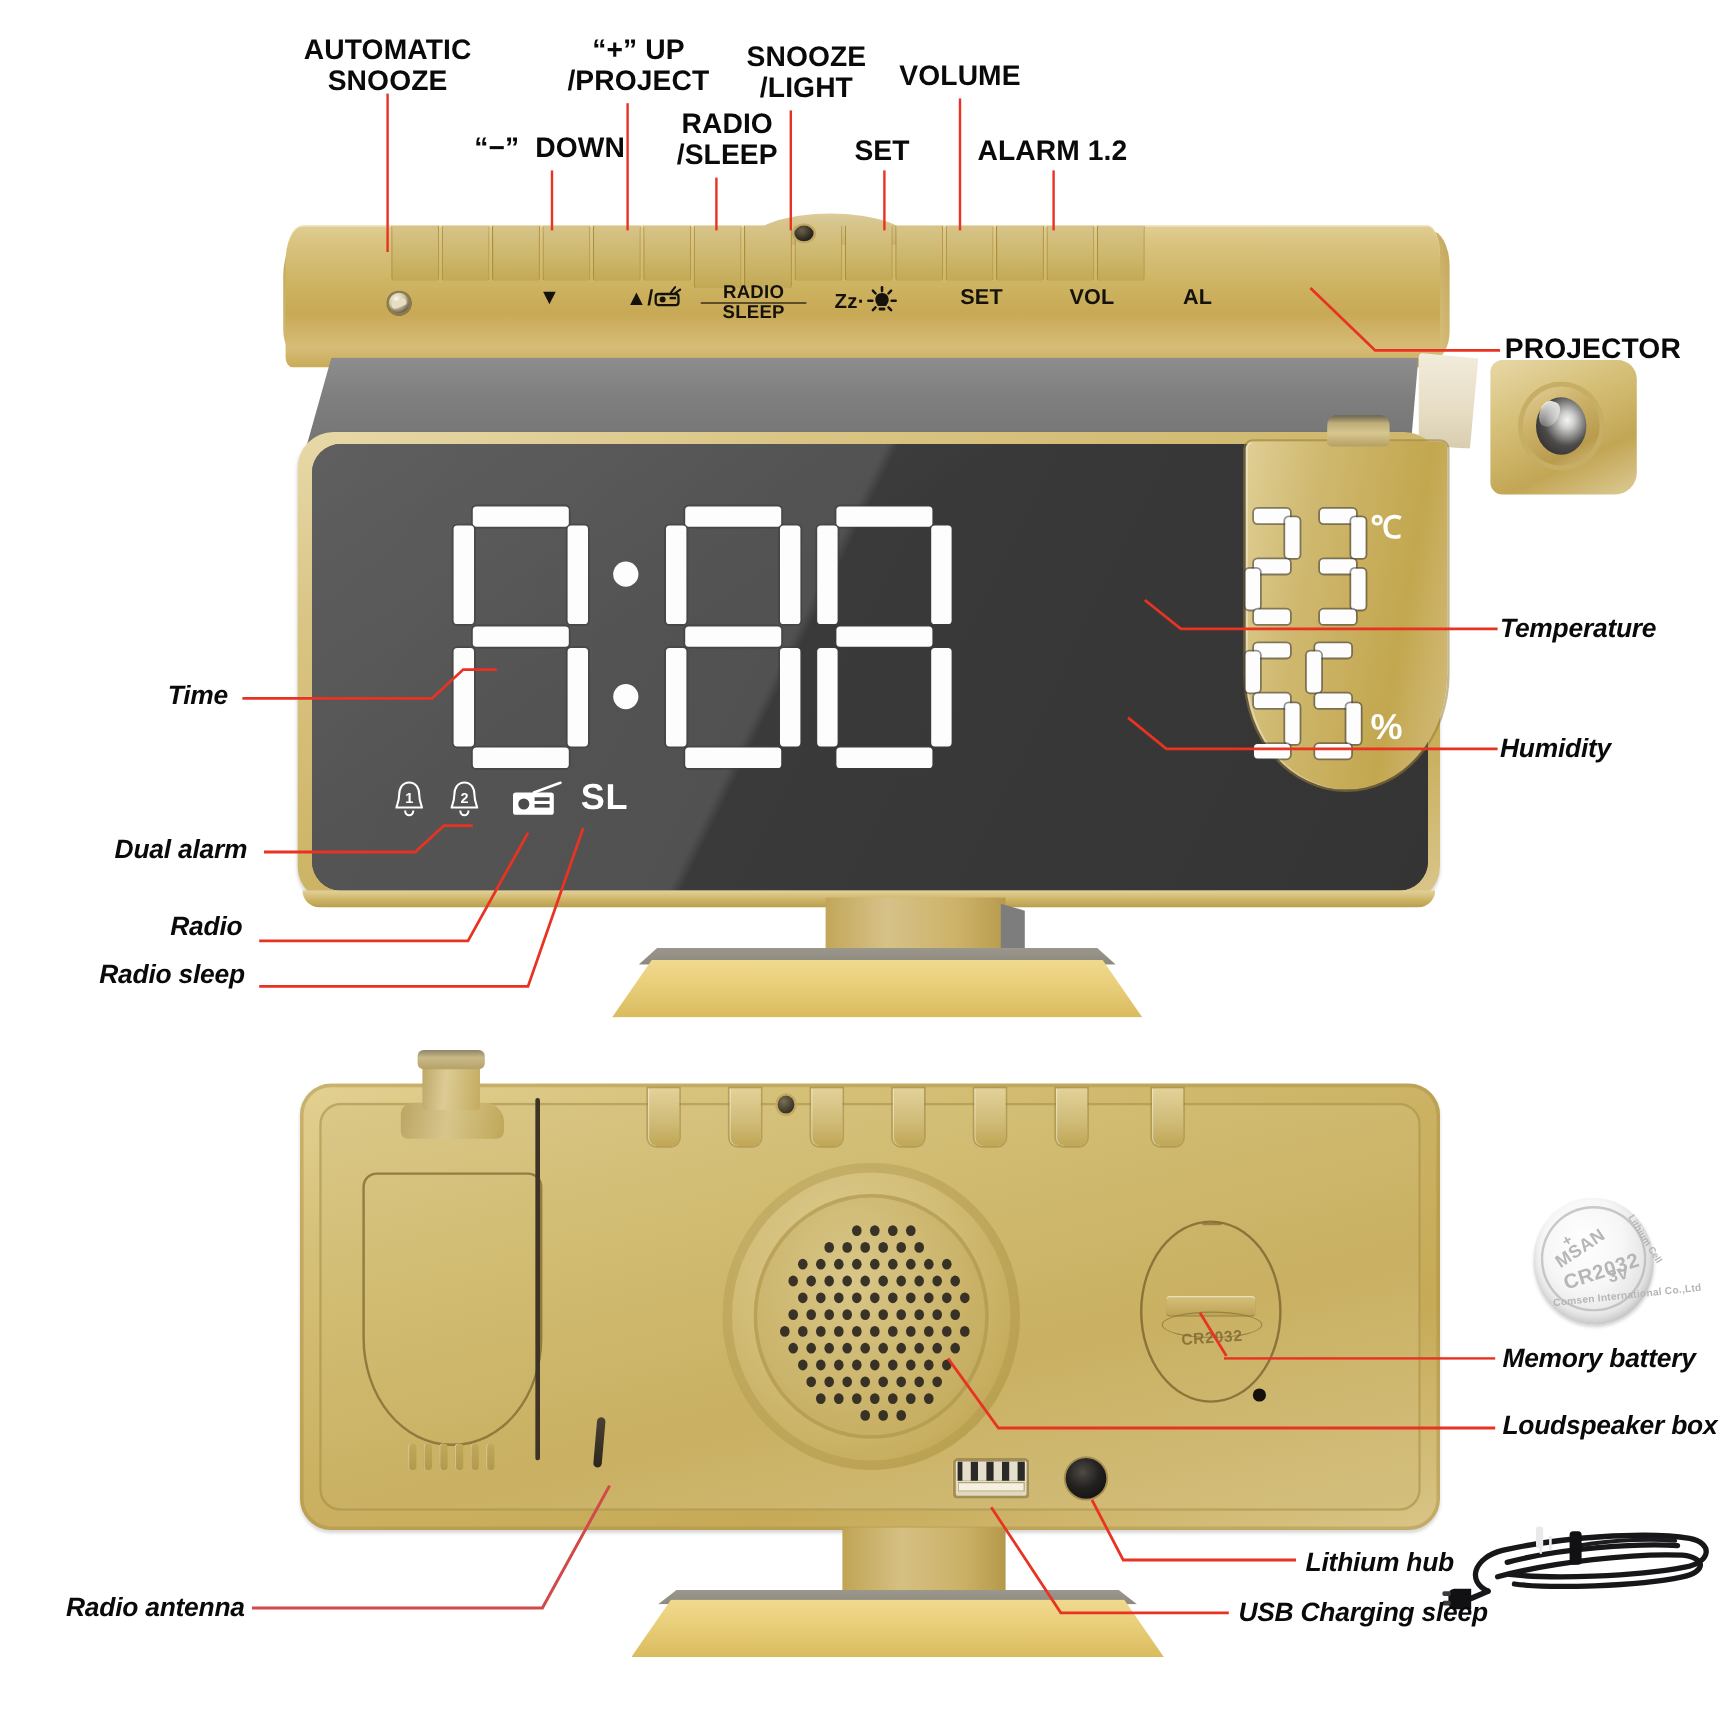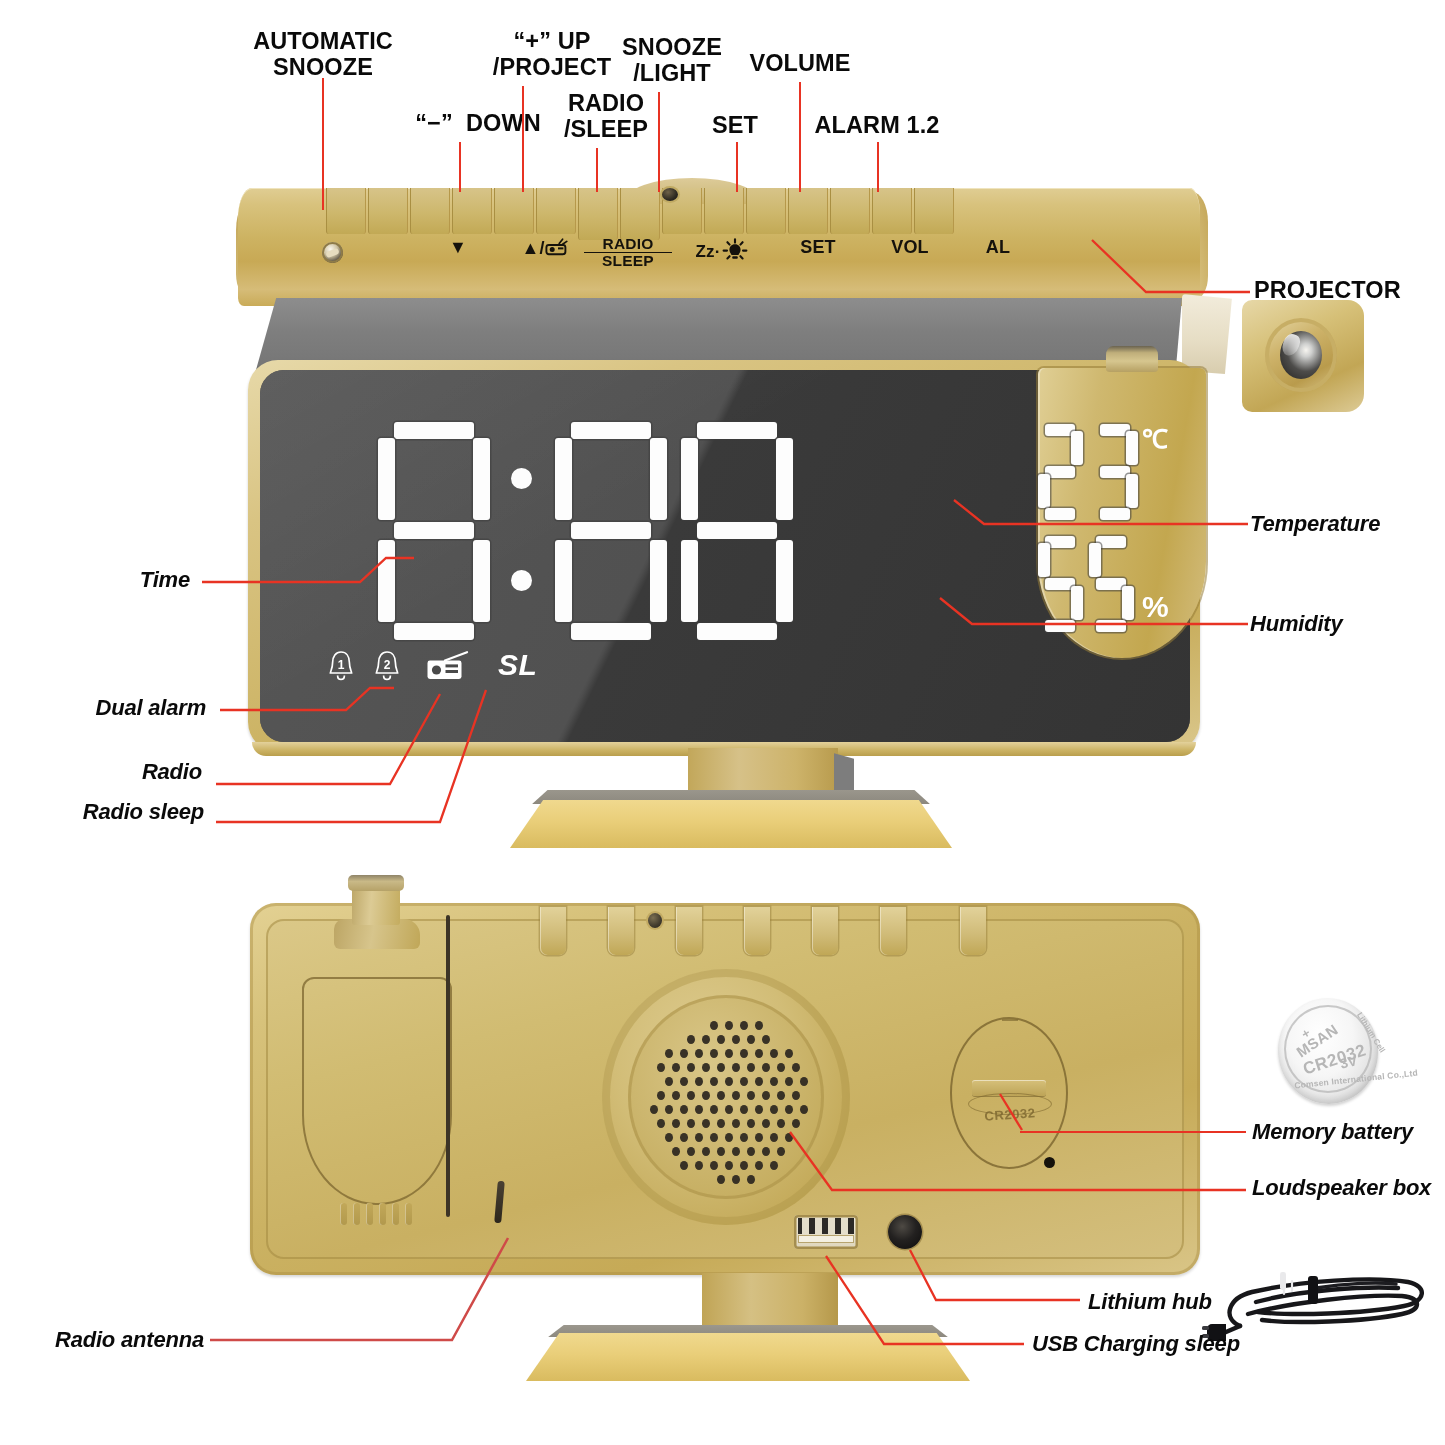--- a/index.html
+++ b/index.html
@@ -599,21 +599,21 @@
       </span>
       <span class="ind" style="left:100px; top:3px;">
         <svg width="44" height="30" viewBox="0 0 44 30" aria-hidden="true">
           <path d="M19 9.5 L41 1.2" stroke="#ffffff" stroke-width="2.2" stroke-linecap="round"></path>
           <rect x="1.5" y="9.5" width="34" height="18.5" rx="2.4" fill="#ffffff"></rect>
           <circle cx="10.5" cy="19" r="4.6" fill="#4a4a4a"></circle>
           <rect x="19.5" y="13.4" width="12.5" height="3" fill="#4a4a4a"></rect>
           <rect x="19.5" y="19" width="12.5" height="3" fill="#4a4a4a"></rect>
         </svg>
       </span>
-      <span class="ind sl-text" style="left:172px; top:2px;font-style:italic;">SL</span>
+      <span class="ind sl-text" style="left:158px; top:2px;">SL</span>
     </div>
 
     <div class="fv-neck"></div>
     <div class="fv-neck-sh"></div>
     <div class="fv-base-top"></div>
     <div class="fv-base"></div>
   </div>
 
   <div class="backview">
     <div class="bv-shell"></div>
@@ -802,24 +802,24 @@
         <path d="M96 23 l 0 10"></path>
       </g>
       <rect x="84" y="14" width="6" height="18" rx="2.4" fill="#e9e9eb"></rect>
     </svg>
   </div>
 
   <div class="ann caps ctr" style="left:248px; top:28px; width:150px;">AUTOMATIC
 SNOOZE</div>
   <div class="lead v" style="left:322px; top:78px; height:132px;"></div>
 
-  <div class="ann caps ctr" style="left:408px; top:110px; width:140px;">“−”  DOWN</div>
+  <div class="ann caps ctr" style="left:388px; top:110px; width:140px;">“−”  DOWN</div>
   <div class="lead v" style="left:459px; top:142px; height:50px;"></div>
 
-  <div class="ann caps ctr" style="left:488px; top:28px; width:128px;">“+” UP
+  <div class="ann caps ctr" style="left:468px; top:28px; width:128px;">“+” UP
 /PROJECT</div>
   <div class="lead v" style="left:522px; top:86px; height:106px;"></div>
 
   <div class="ann caps ctr" style="left:546px; top:90px; width:120px;">RADIO
 /SLEEP</div>
   <div class="lead v" style="left:596px; top:148px; height:44px;"></div>
 
   <div class="ann caps ctr" style="left:613px; top:34px; width:118px;">SNOOZE
 /LIGHT</div>
   <div class="lead v" style="left:658px; top:92px; height:100px;"></div>

